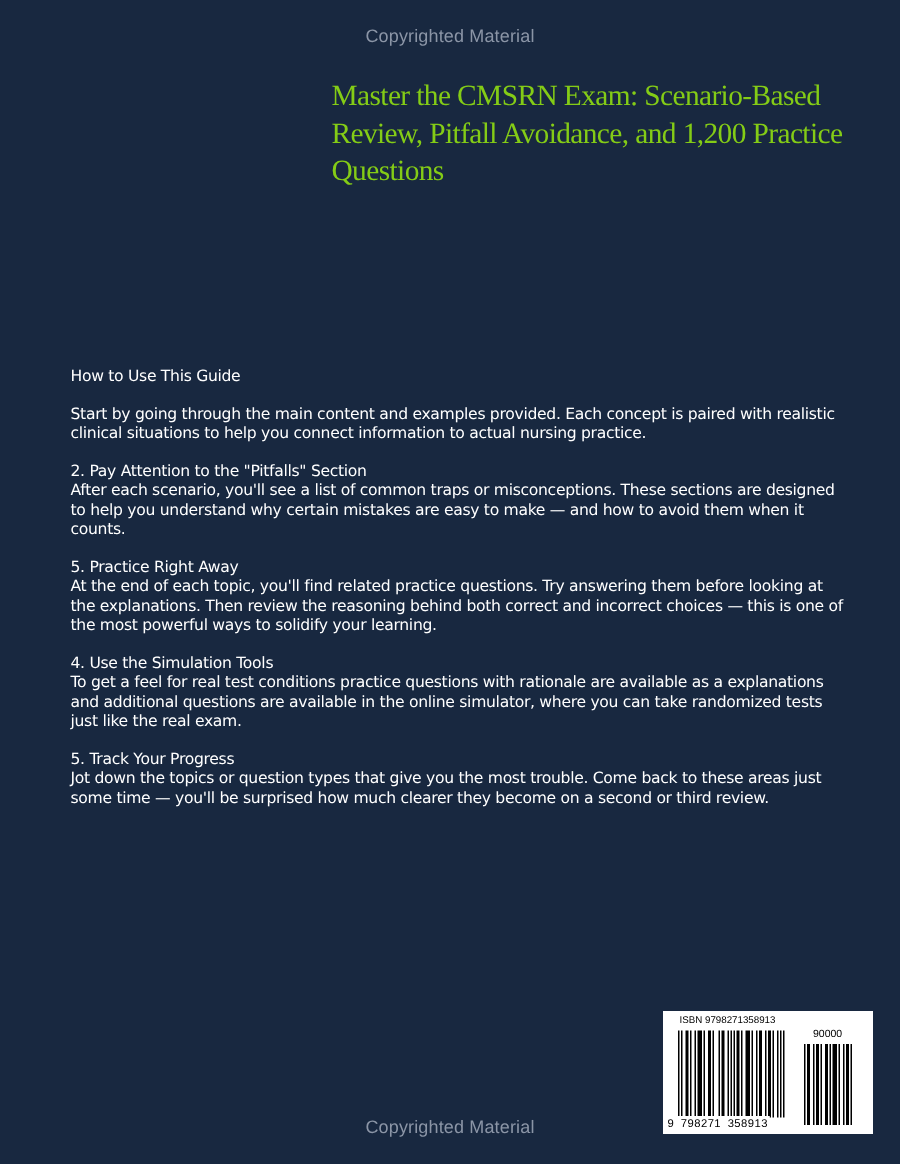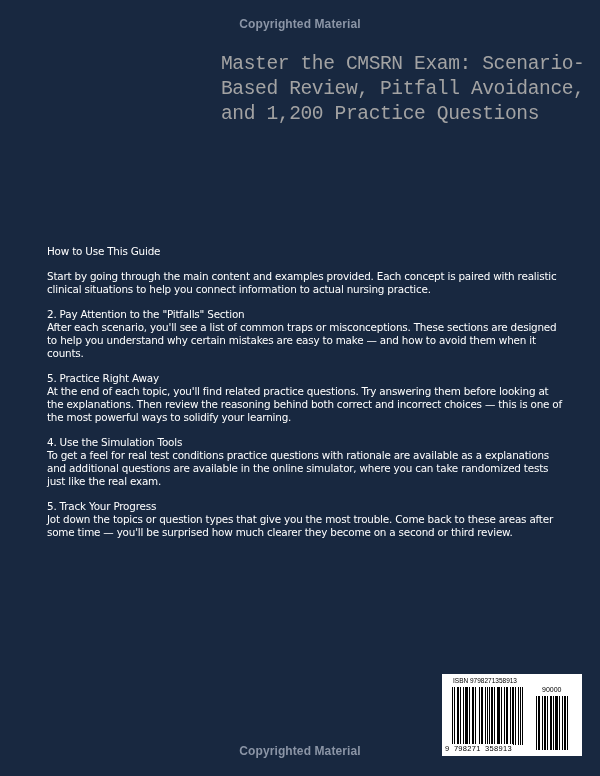--- a/index.html
+++ b/index.html
@@ -1,20 +1,20 @@
 <!DOCTYPE html>
 <html><head>
 <meta charset="utf-8">
 <style>
   html, body { margin:0; padding:0; }
   body { width:600px; height:776px; background:#182840; position:relative; overflow:hidden; font-family:"DejaVu Sans", sans-serif; }
-  .copyright { position:absolute; left:0; width:600px; text-align:center; color:#8b95a6; font-family:"Liberation Sans", sans-serif; font-weight:bold; font-size:12px; letter-spacing:0.1px; }
+  .copyright { position:absolute; left:0; width:600px; text-align:center; color:#8b95a6; font-family:"Liberation Sans", sans-serif; font-weight:normal; font-size:12px; letter-spacing:0.1px; }
   .copyright.top { top:17px; }
   .copyright.bottom { top:744px; }
-  .title { position:absolute; left:221px; top:52px; width:370px; color:#a3a3a3; font-family:Liberation Mono, monospace; font-size:19.6px; line-height:25px; letter-spacing:-0.4px; }
+  .title { position:absolute; left:221px; top:52px; width:370px; color:#84cc16; font-family:Liberation Serif, serif; font-size:19.6px; line-height:25px; letter-spacing:-0.4px; }
   .body { position:absolute; left:47px; top:245px; width:520px; color:#ffffff; font-size:10.4px; line-height:13px; letter-spacing:-0.2px; }
   .body p { margin:0 0 12px 0; }
   .heading { display:block; }
   .barcode-box { position:absolute; left:442px; top:674px; width:140px; height:82px; background:#ffffff; }
   .isbn-text { position:absolute; left:11px; top:3px; font-family:"Liberation Sans", sans-serif; font-size:6.5px; color:#000; }
   .price-text { position:absolute; left:100px; top:12px; font-family:"Liberation Sans", sans-serif; font-size:7px; color:#000; }
   .bars { position:absolute; display:flex; align-items:stretch; }
   .bars span { display:block; height:100%; }
   .main-bars { left:10px; top:13px; height:58px; }
   .addon-bars { left:94px; top:22px; height:54px; }
@@ -40,21 +40,21 @@
   <p>
     <span class="heading">5. Practice Right Away</span>
     <span>At the end of each topic, you'll find related practice questions. Try answering them before looking at the explanations. Then review the reasoning behind both correct and incorrect choices — this is one of the most powerful ways to solidify your learning.</span>
   </p>
   <p>
     <span class="heading">4. Use the Simulation Tools</span>
     <span>To get a feel for real test conditions practice questions with rationale are available as a explanations and additional questions are available in the online simulator, where you can take randomized tests just like the real exam.</span>
   </p>
   <p>
     <span class="heading">5. Track Your Progress</span>
-    <span>Jot down the topics or question types that give you the most trouble. Come back to these areas after some time — you'll be surprised how much clearer they become on a second or third review.</span>
+    <span>Jot down the topics or question types that give you the most trouble. Come back to these areas just some time — you'll be surprised how much clearer they become on a second or third review.</span>
   </p>
 </div>
 
 <div class="barcode-box">
   <div class="isbn-text">ISBN 9798271358913</div>
   <div class="price-text">90000</div>
   <div class="bars main-bars">
     <span style="width:1px;background:#000"></span>
       <span style="width:1px"></span>
       <span style="width:1px;background:#000"></span>

